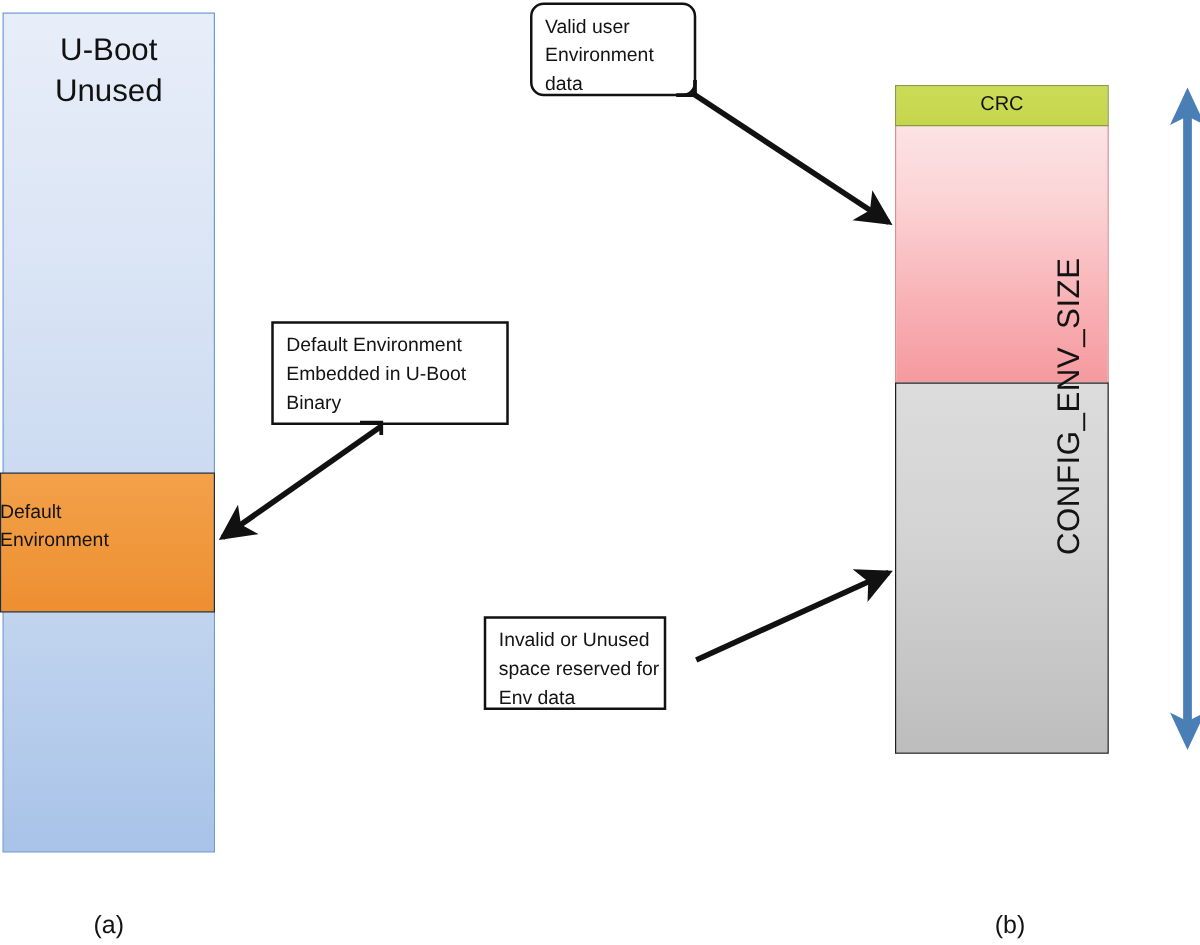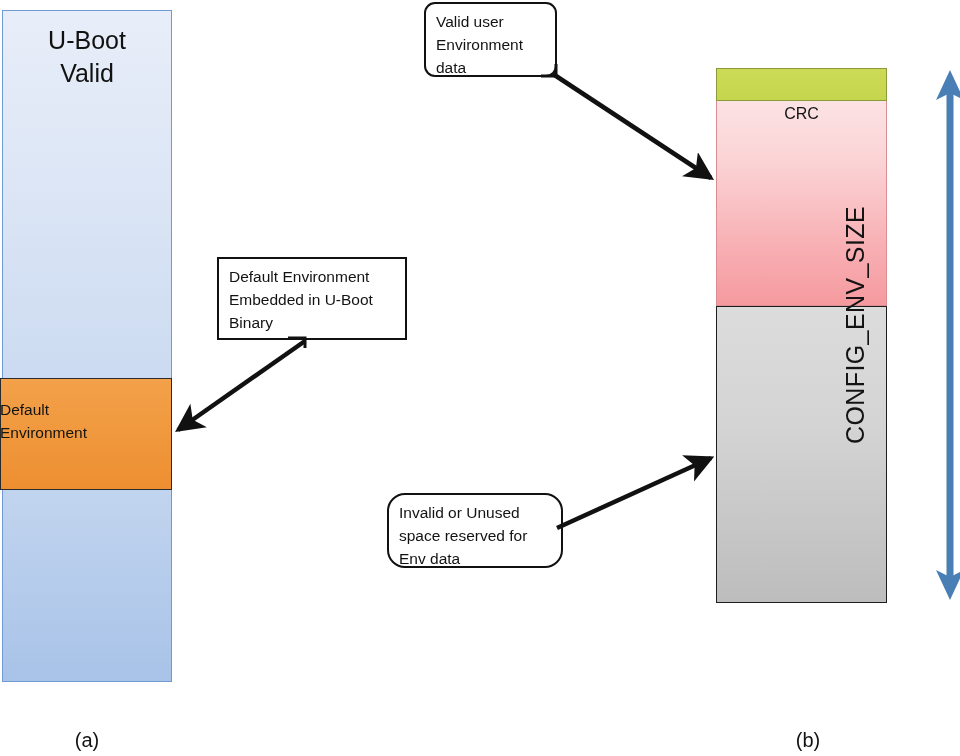--- a/index.html
+++ b/index.html
@@ -79,21 +79,20 @@
   }
   .crc-label {
     position: absolute;
     left: 716px;
     top: 73px;
     width: 171px;
     text-align: center;
     font-size: 16px;
     line-height: 22px;
     color: #121212;
-    margin-top: 30px;
   }
   .valid-data-band {
     position: absolute;
     left: 716px;
     top: 100px;
     width: 171px;
     height: 206px;
     box-sizing: border-box;
     border-left: 1.5px solid #d98e94;
     border-right: 1.5px solid #d98e94;
@@ -132,23 +131,22 @@
   }
   .callout-default {
     left: 217px;
     top: 257px;
     width: 190px;
     height: 83px;
   }
   .callout-invalid {
     left: 387px;
     top: 493px;
-    width: 176px;
+    width: 146px;
     height: 75px;
-    border-radius: 18px;
   }
 
   
   .dim-label {
     position: absolute;
     left: 840px;
     top: 190px;
     width: 330px;
     transform: rotate(-90deg);
     transform-origin: 150px 150px;
@@ -180,21 +178,21 @@
     pointer-events: none;
   }
 </style>
 </head>
 <body>
 
 <div class="stage">
 
   <div class="uboot-binary"></div>
   <div class="uboot-title">U-Boot
-Valid</div>
+Unused</div>
 
   <div class="default-env-block"></div>
   <div class="default-env-label">Default
 Environment</div>
 
   <div class="valid-data-band"></div>
   <div class="unused-band"></div>
   <div class="crc-band"></div>
   <div class="crc-label">CRC</div>
 

